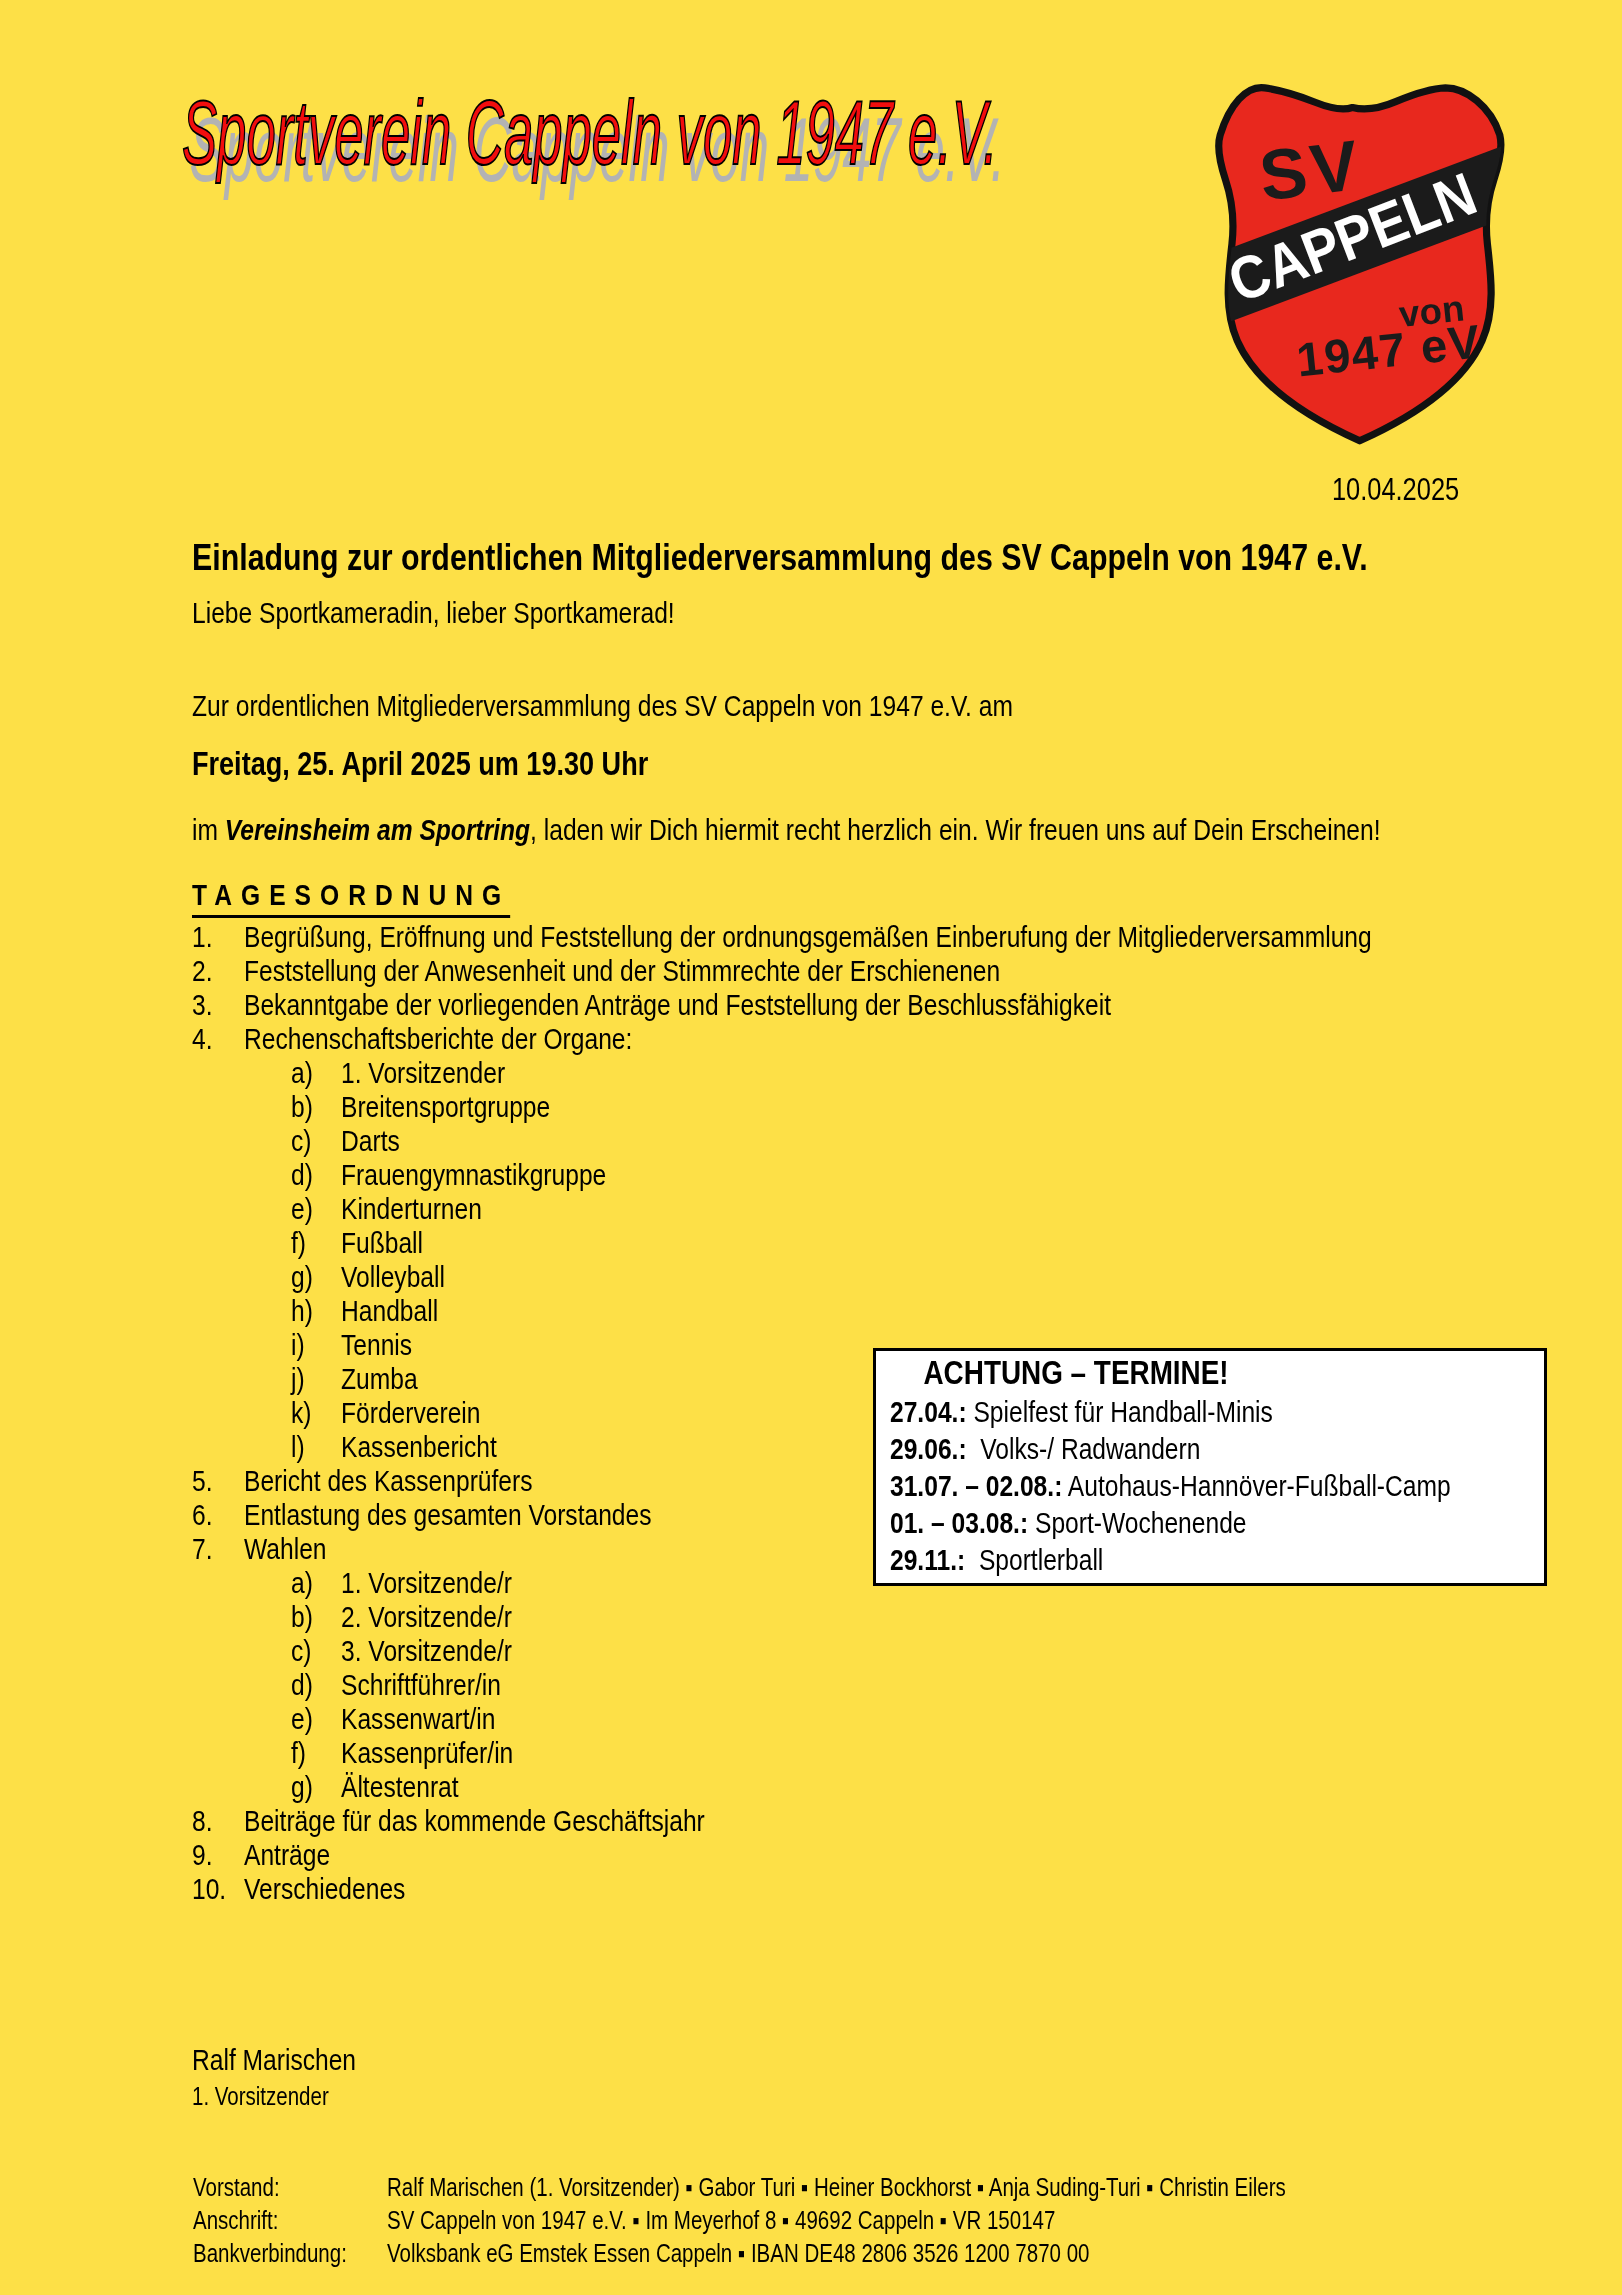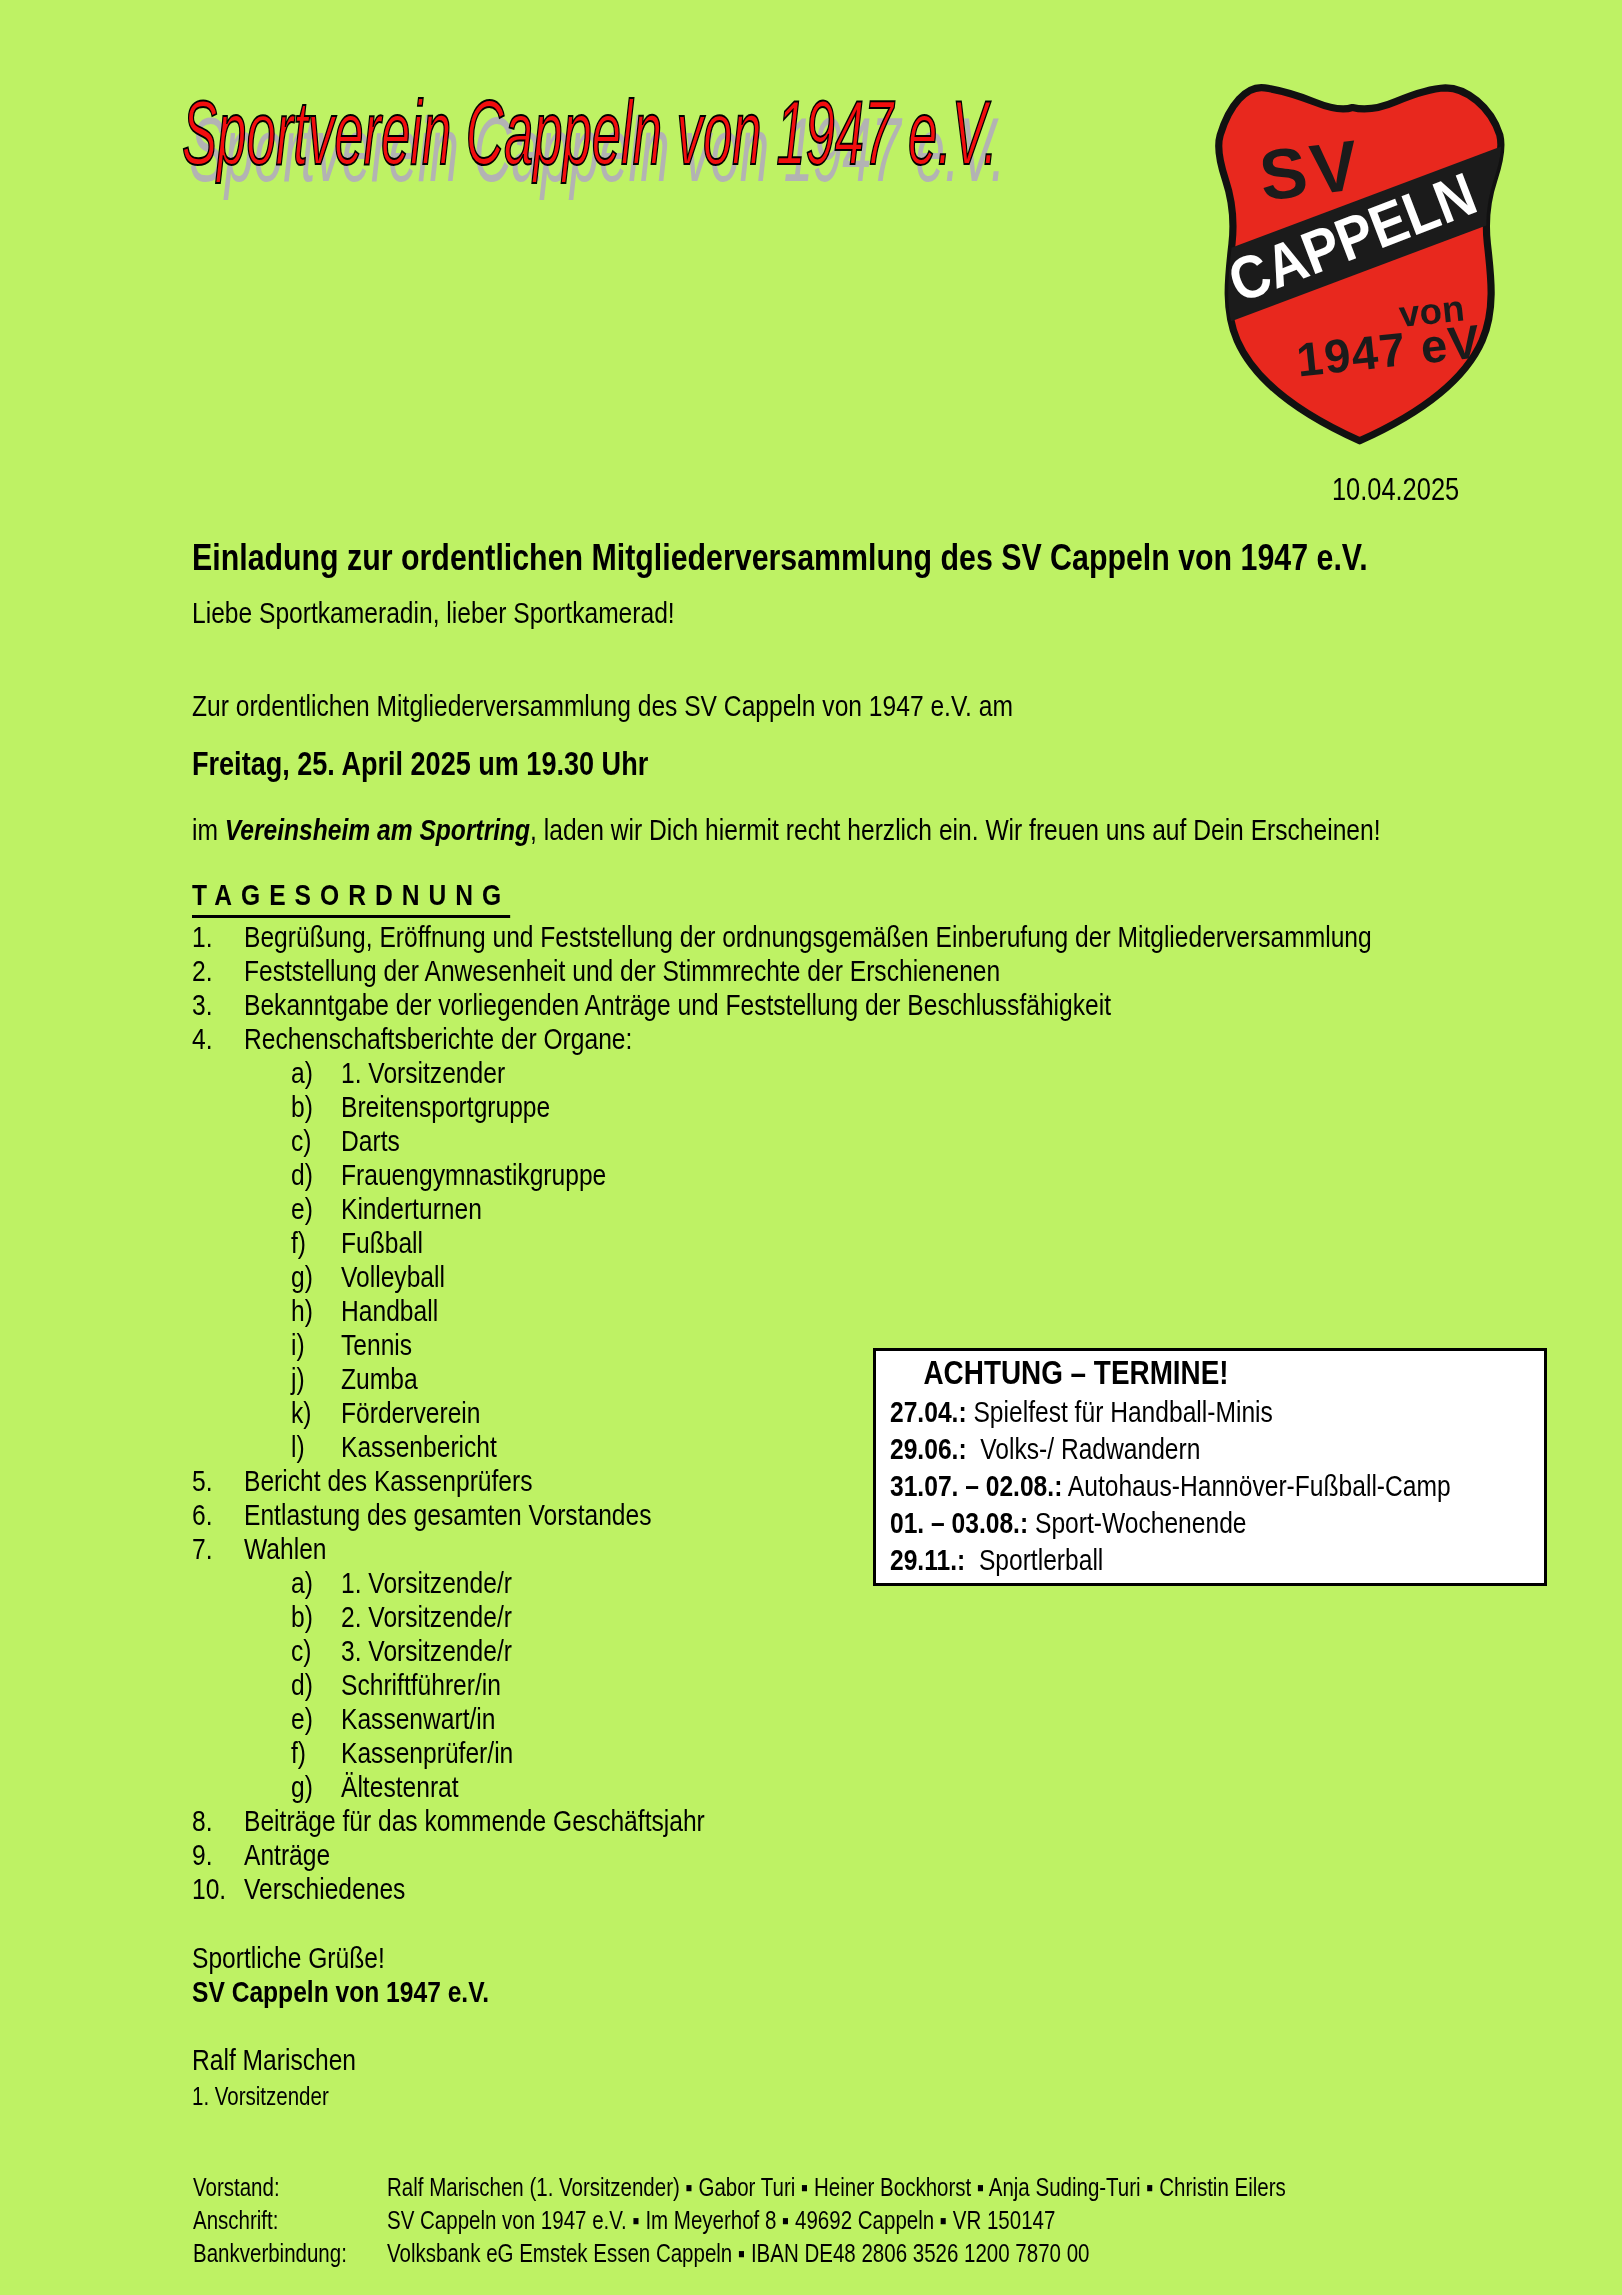--- a/index.html
+++ b/index.html
@@ -1,16 +1,16 @@
 <!DOCTYPE html>
 <html style="font-size:10.5px"><head>
 <meta charset="utf-8">
 <style>
   html,body{margin:0;padding:0;background:#ffffff;}
-  .page{position:relative;width:1623px;height:2295px;background:#bef264;overflow:hidden;
+  .page{position:relative;width:1623px;height:2295px;background:#fde047;overflow:hidden;
         font-family:"Liberation Sans",sans-serif;color:#000;}
 
   
   .cn  {display:inline-block;transform:scaleX(0.82);transform-origin:0 50%;white-space:pre;}
   .cnc {display:inline-block;transform:scaleX(0.82);transform-origin:50% 50%;white-space:pre;}
   .cnr {display:inline-block;transform:scaleX(0.82);transform-origin:100% 50%;white-space:pre;}
 
   .abs{position:absolute;}
 
   
@@ -242,24 +242,20 @@
     <div class="box-title">
       <span class="cnc">ACHTUNG – TERMINE!</span>
     </div>
     <div class="t-row"><span class="cn"><b>27.04.:</b><span> Spielfest für Handball-Minis</span></span></div>
     <div class="t-row"><span class="cn"><b>29.06.:</b><span>  Volks-/ Radwandern</span></span></div>
     <div class="t-row"><span class="cn"><b>31.07. – 02.08.:</b><span> Autohaus-Hannöver-Fußball-Camp</span></span></div>
     <div class="t-row"><span class="cn"><b>01. – 03.08.:</b><span> Sport-Wochenende</span></span></div>
     <div class="t-row"><span class="cn"><b>29.11.:</b><span>  Sportlerball</span></span></div>
   </div>
 
-  <div class="abs closing">
-    <div><span class="cn">Sportliche Grüße!</span></div>
-    <div class="club"><span class="cn">SV Cappeln von 1947 e.V.</span></div>
-  </div>
   <div class="abs signer">
     <span class="cn">Ralf Marischen</span>
   </div>
   <div class="abs signer-role">
     <span class="cn">1. Vorsitzender</span>
   </div>
 
   <div class="abs footer">
     <div class="f-row">
       <span class="f-label"><span class="cn">Vorstand:</span></span>

